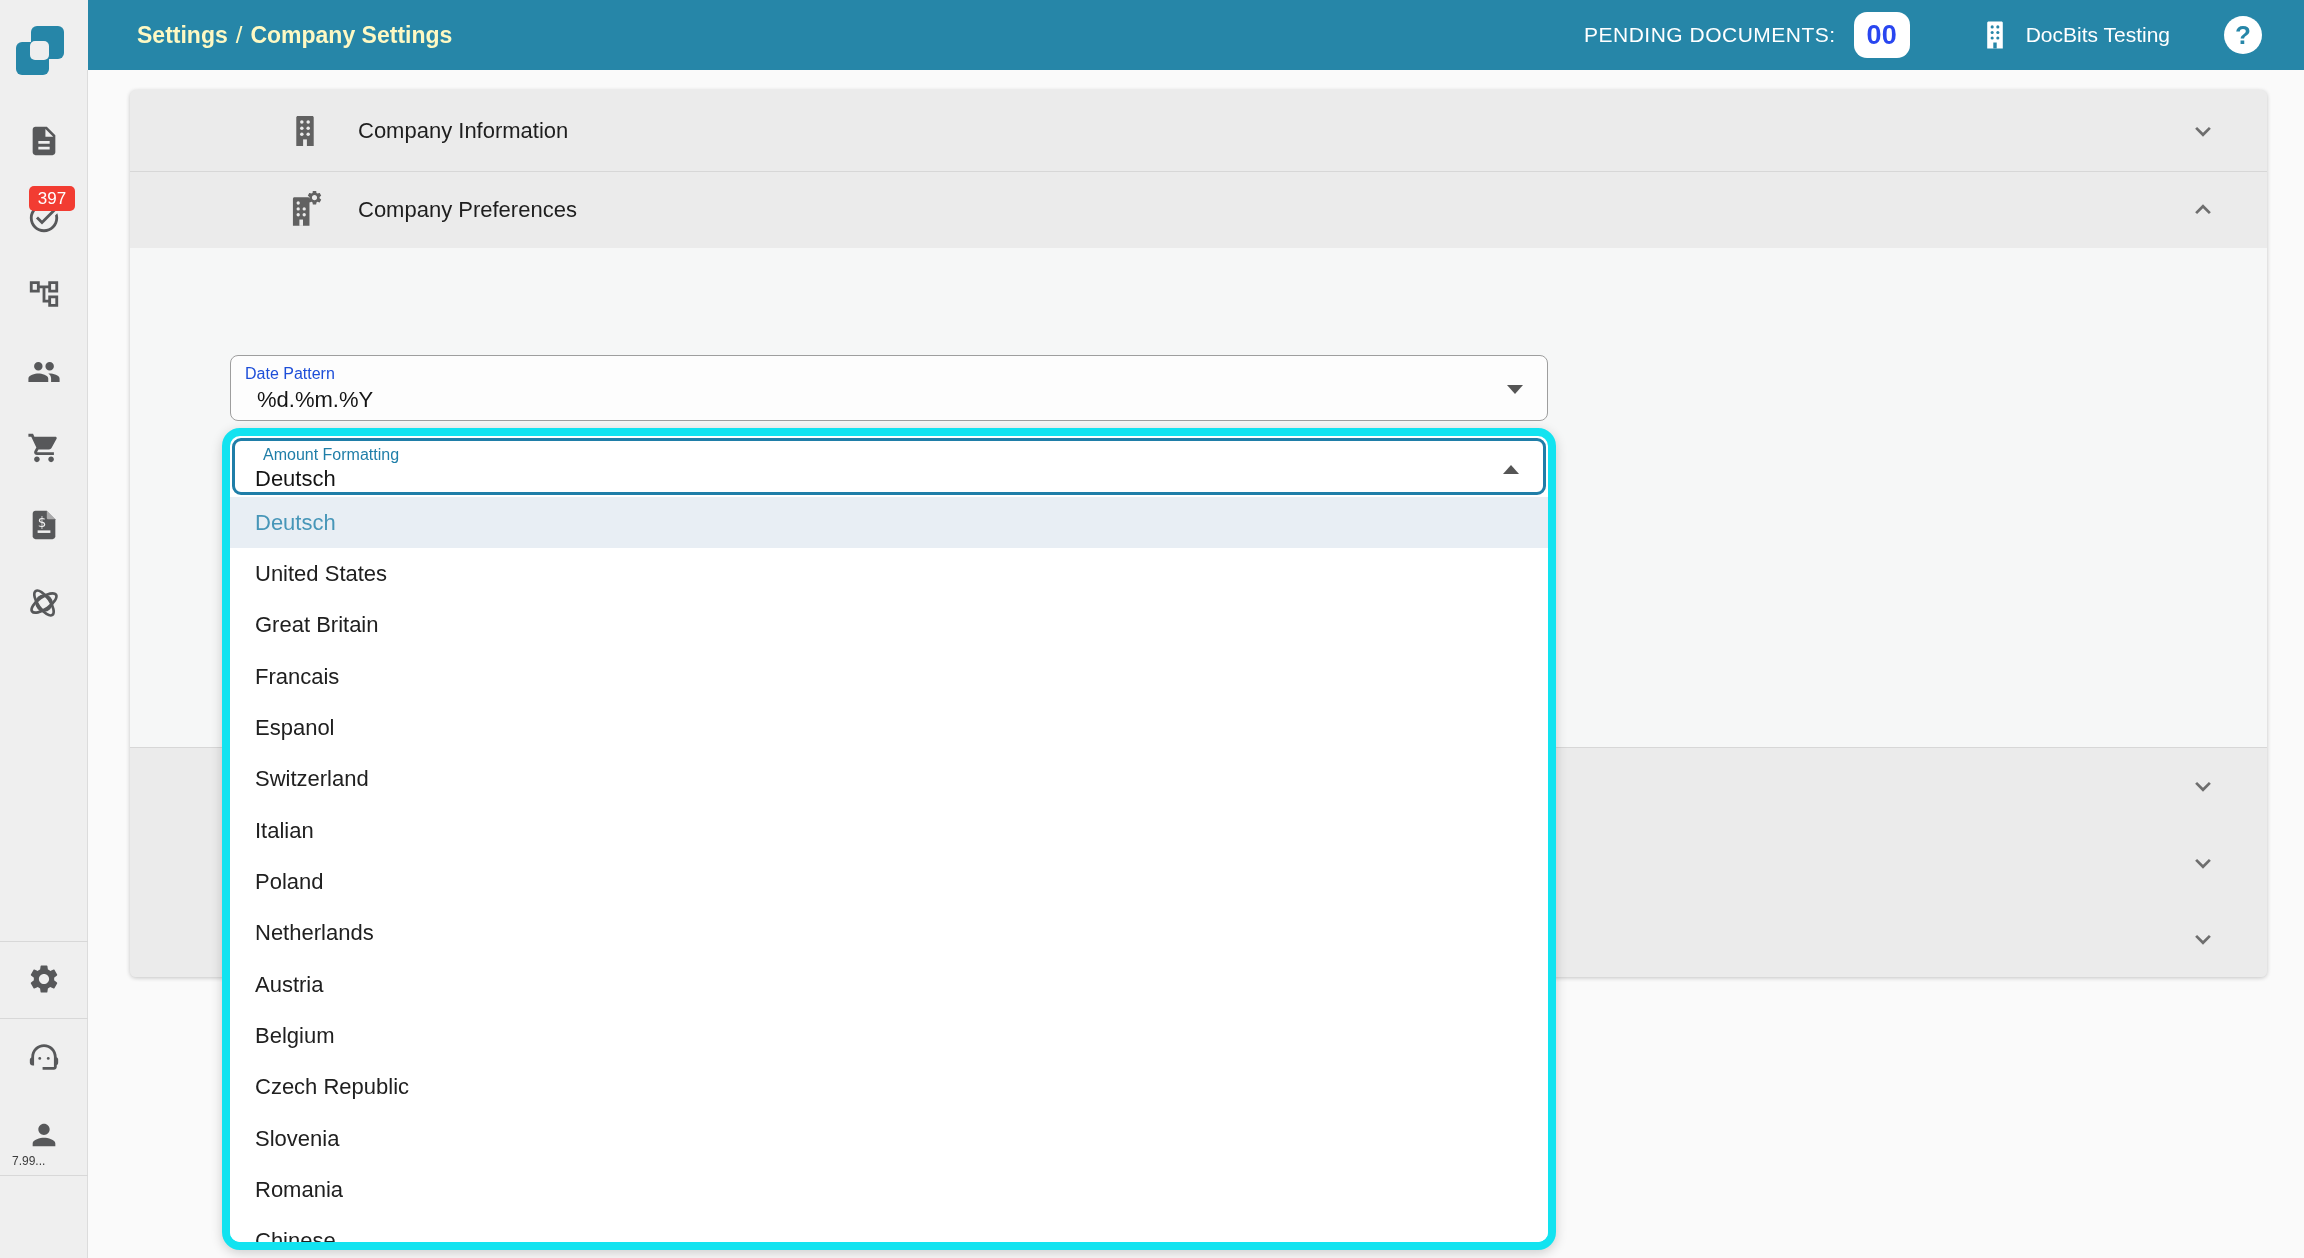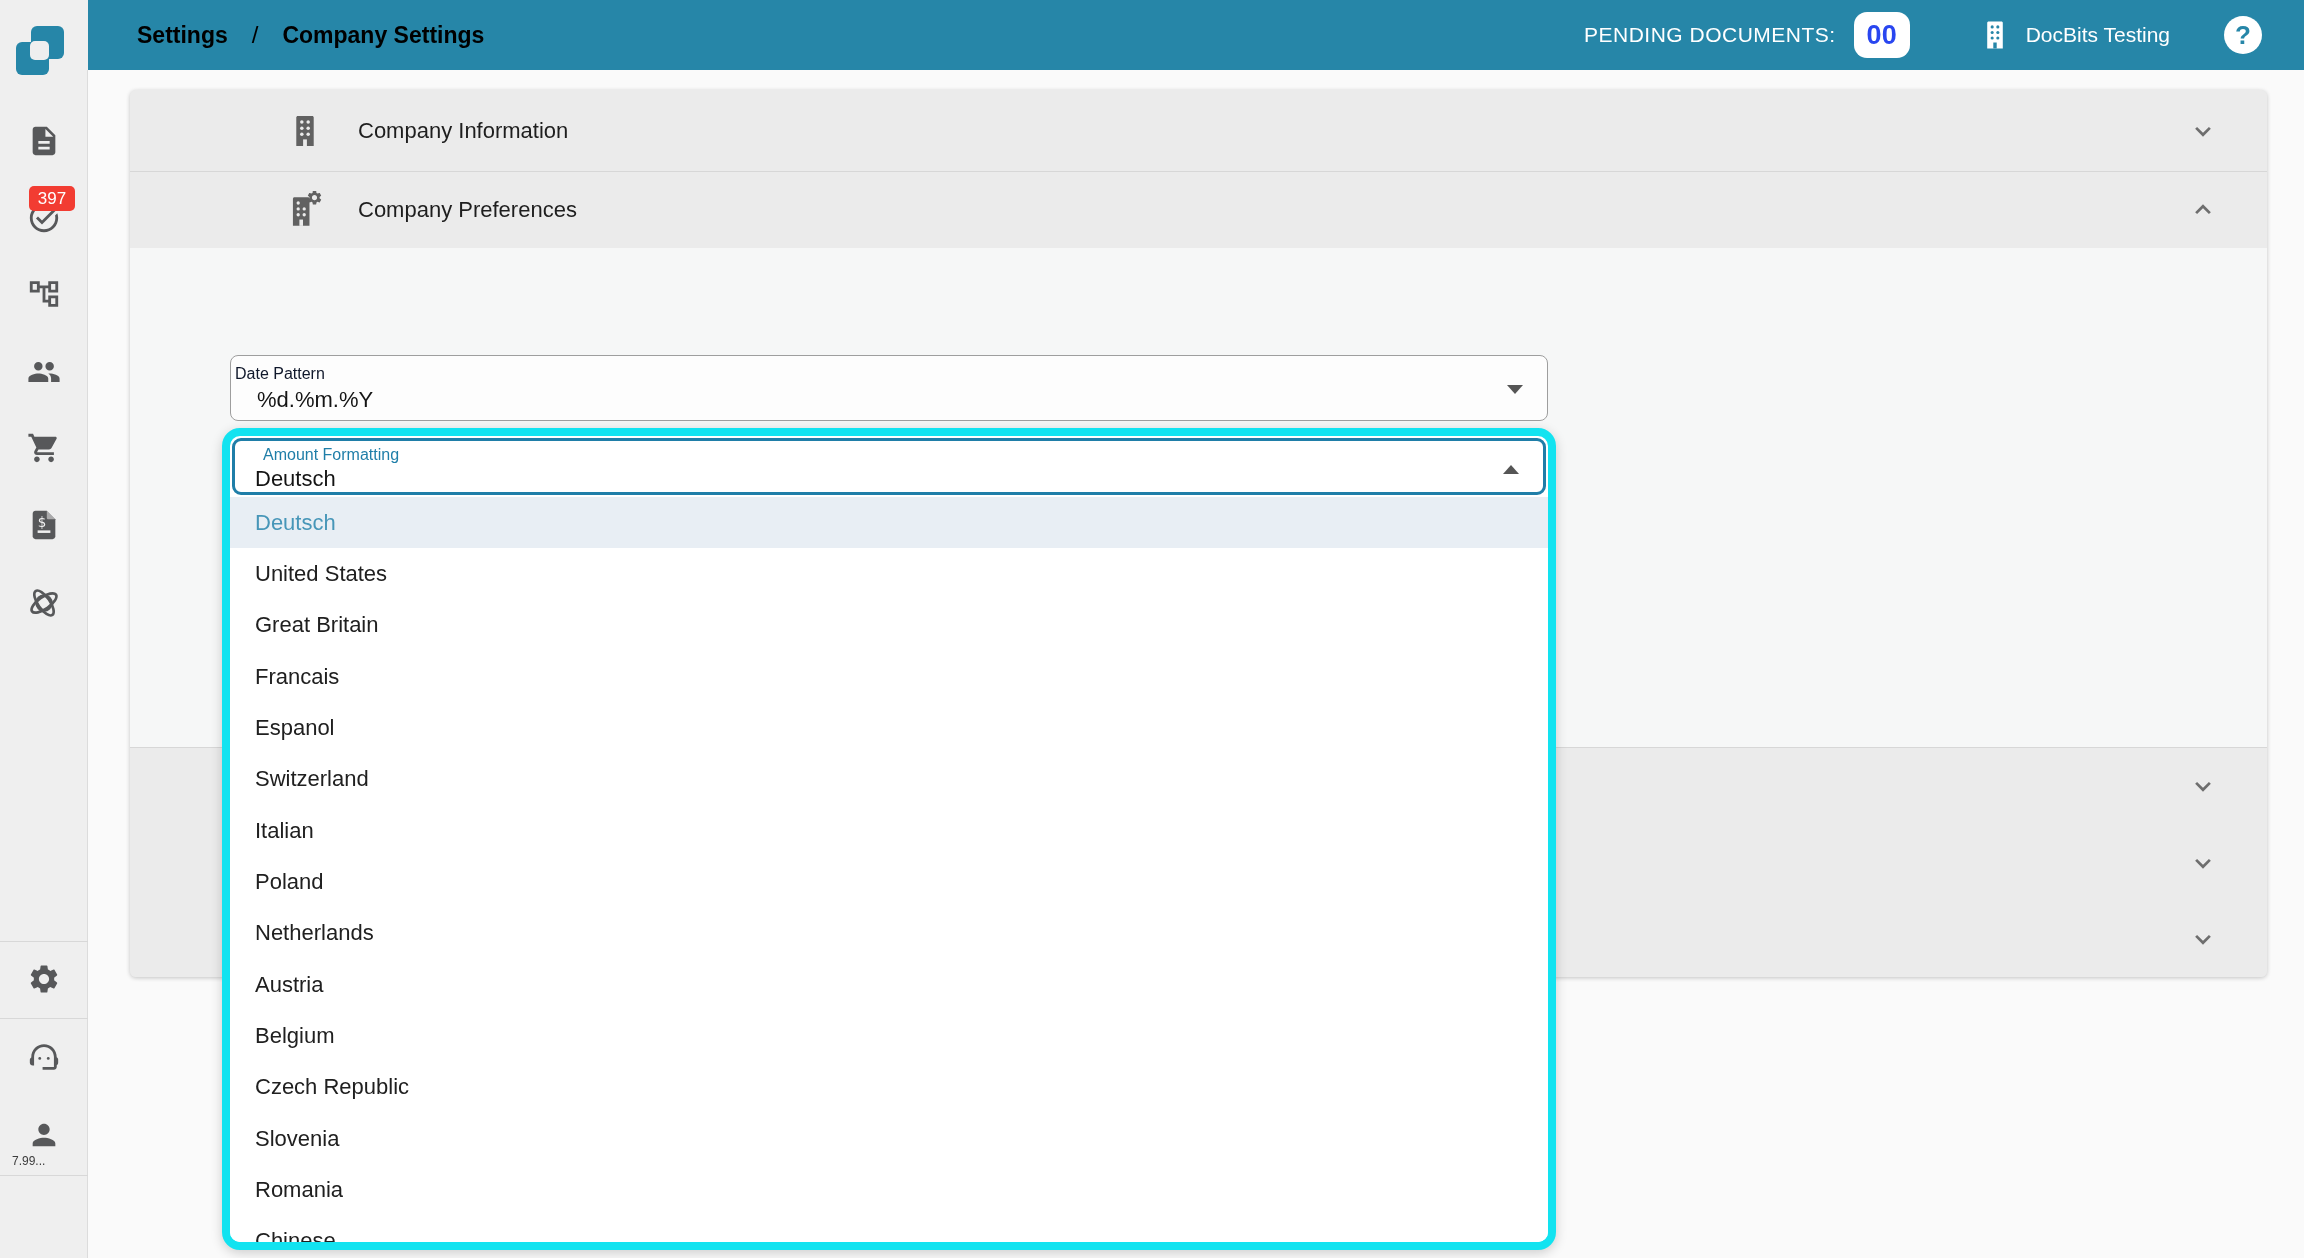--- a/index.html
+++ b/index.html
@@ -11,21 +11,21 @@
     background:var(--topbar,#2686a8); z-index:30; }
   .logo-box { position:absolute; left:0; top:0; width:88px; height:70px;
     background:var(--sidebar_bg,#efefef); z-index:31; }
   .logo-sq1 { position:absolute; left:31px; top:26px; width:33px; height:33px;
     background:var(--topbar,#2686a8); border-radius:6px; }
   .logo-sq2 { position:absolute; left:16px; top:42px; width:33px; height:33px;
     background:var(--topbar,#2686a8); border-radius:6px; }
   .logo-notch { position:absolute; left:30px; top:41px; width:19px; height:19px;
     background:var(--sidebar_bg,#efefef); border-radius:5px; }
   .tb-left { position:absolute; left:137px; top:0; height:70px; display:flex;
-    align-items:center; gap:24px; color:#000000; font-size:23px; font-weight:700; }
+    align-items:center; gap:8px; color:#fef9c3; font-size:23px; font-weight:700; }
   .tb-sep { font-weight:400; font-size:24px; }
   .tb-right { position:absolute; right:0; top:0; height:70px; display:flex; align-items:center; }
   .pending-label { color:#fff; font-size:21px; letter-spacing:.5px; margin-right:18px; }
   .pending-badge { width:56px; height:46px; background:#fff; border-radius:13px;
     display:flex; align-items:center; justify-content:center;
     color:var(--pending_blue,#2946f0); font-size:27px; font-weight:700; }
   .tb-building { margin-left:68px; width:34px; height:34px; }
   .tenant { color:#fff; font-size:21px; margin-left:14px; }
   .help-btn { margin-left:54px; margin-right:42px; width:38px; height:38px; border-radius:50%;
     background:#fff; display:flex; align-items:center; justify-content:center;
@@ -52,21 +52,21 @@
   .acc-label { position:absolute; left:228px; top:50%; transform:translateY(-50%);
     font-size:22px; color:#1e1e1e; }
   .acc-chevron { position:absolute; right:49px; top:50%; transform:translateY(-50%);
     width:30px; height:30px; }
   .content-area { position:absolute; left:0; top:158px; width:2137px; height:499px;
     background:var(--content_bg,#f6f7f7); }
 
   
   .date-field { position:absolute; left:230px; top:355px; width:1318px; height:66px;
     background:#fdfdfd; border:1px solid #9e9e9e; border-radius:8px; z-index:10; cursor:pointer; }
-  .df-label { position:absolute; left:4px; top:9px; font-size:16px; color:#0f172a; }
+  .df-label { position:absolute; left:14px; top:9px; font-size:16px; color:#1d4ed8; }
   .df-value { position:absolute; left:26px; top:31px; font-size:22px; color:#141414; }
   .tri-down { position:absolute; right:24px; top:29px; width:0; height:0;
     border-left:8px solid transparent; border-right:8px solid transparent;
     border-top:9px solid #555; }
   .tri-up { position:absolute; right:24px; top:24px; width:0; height:0;
     border-left:8px solid transparent; border-right:8px solid transparent;
     border-bottom:9px solid #555; }
 
   
   .highlight-ring { position:absolute; left:222px; top:428px; width:1334px; height:822px;

